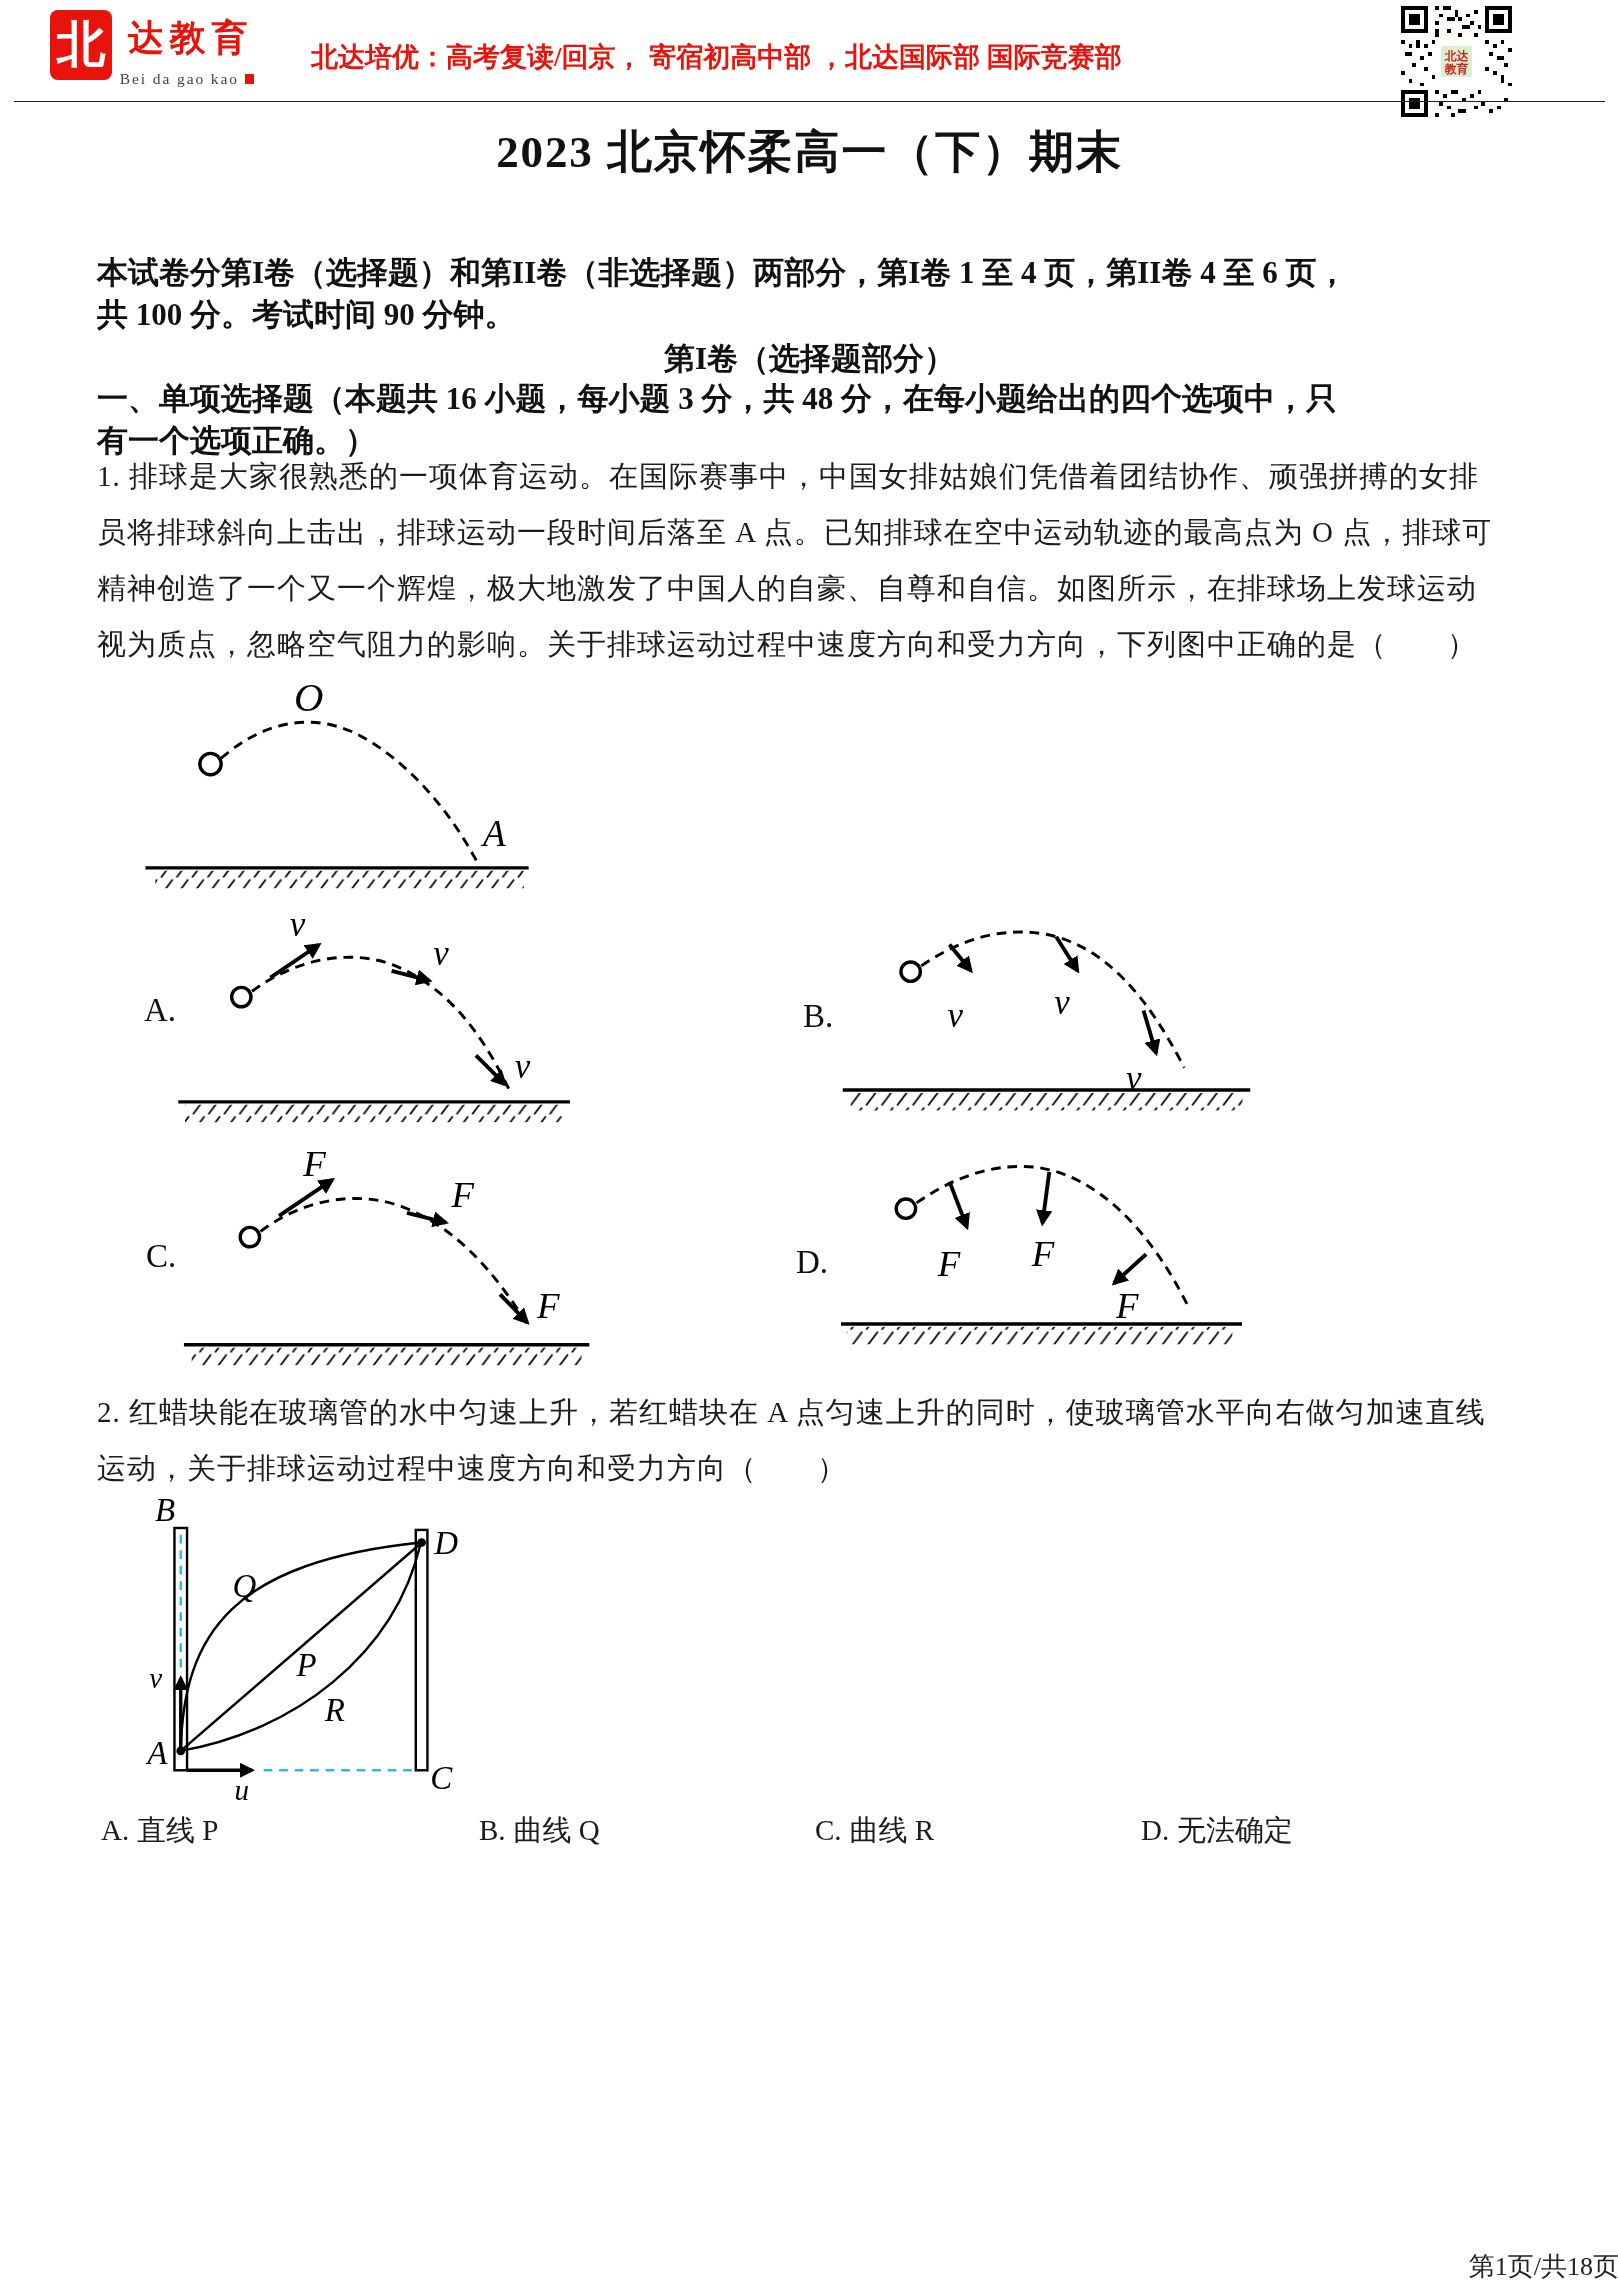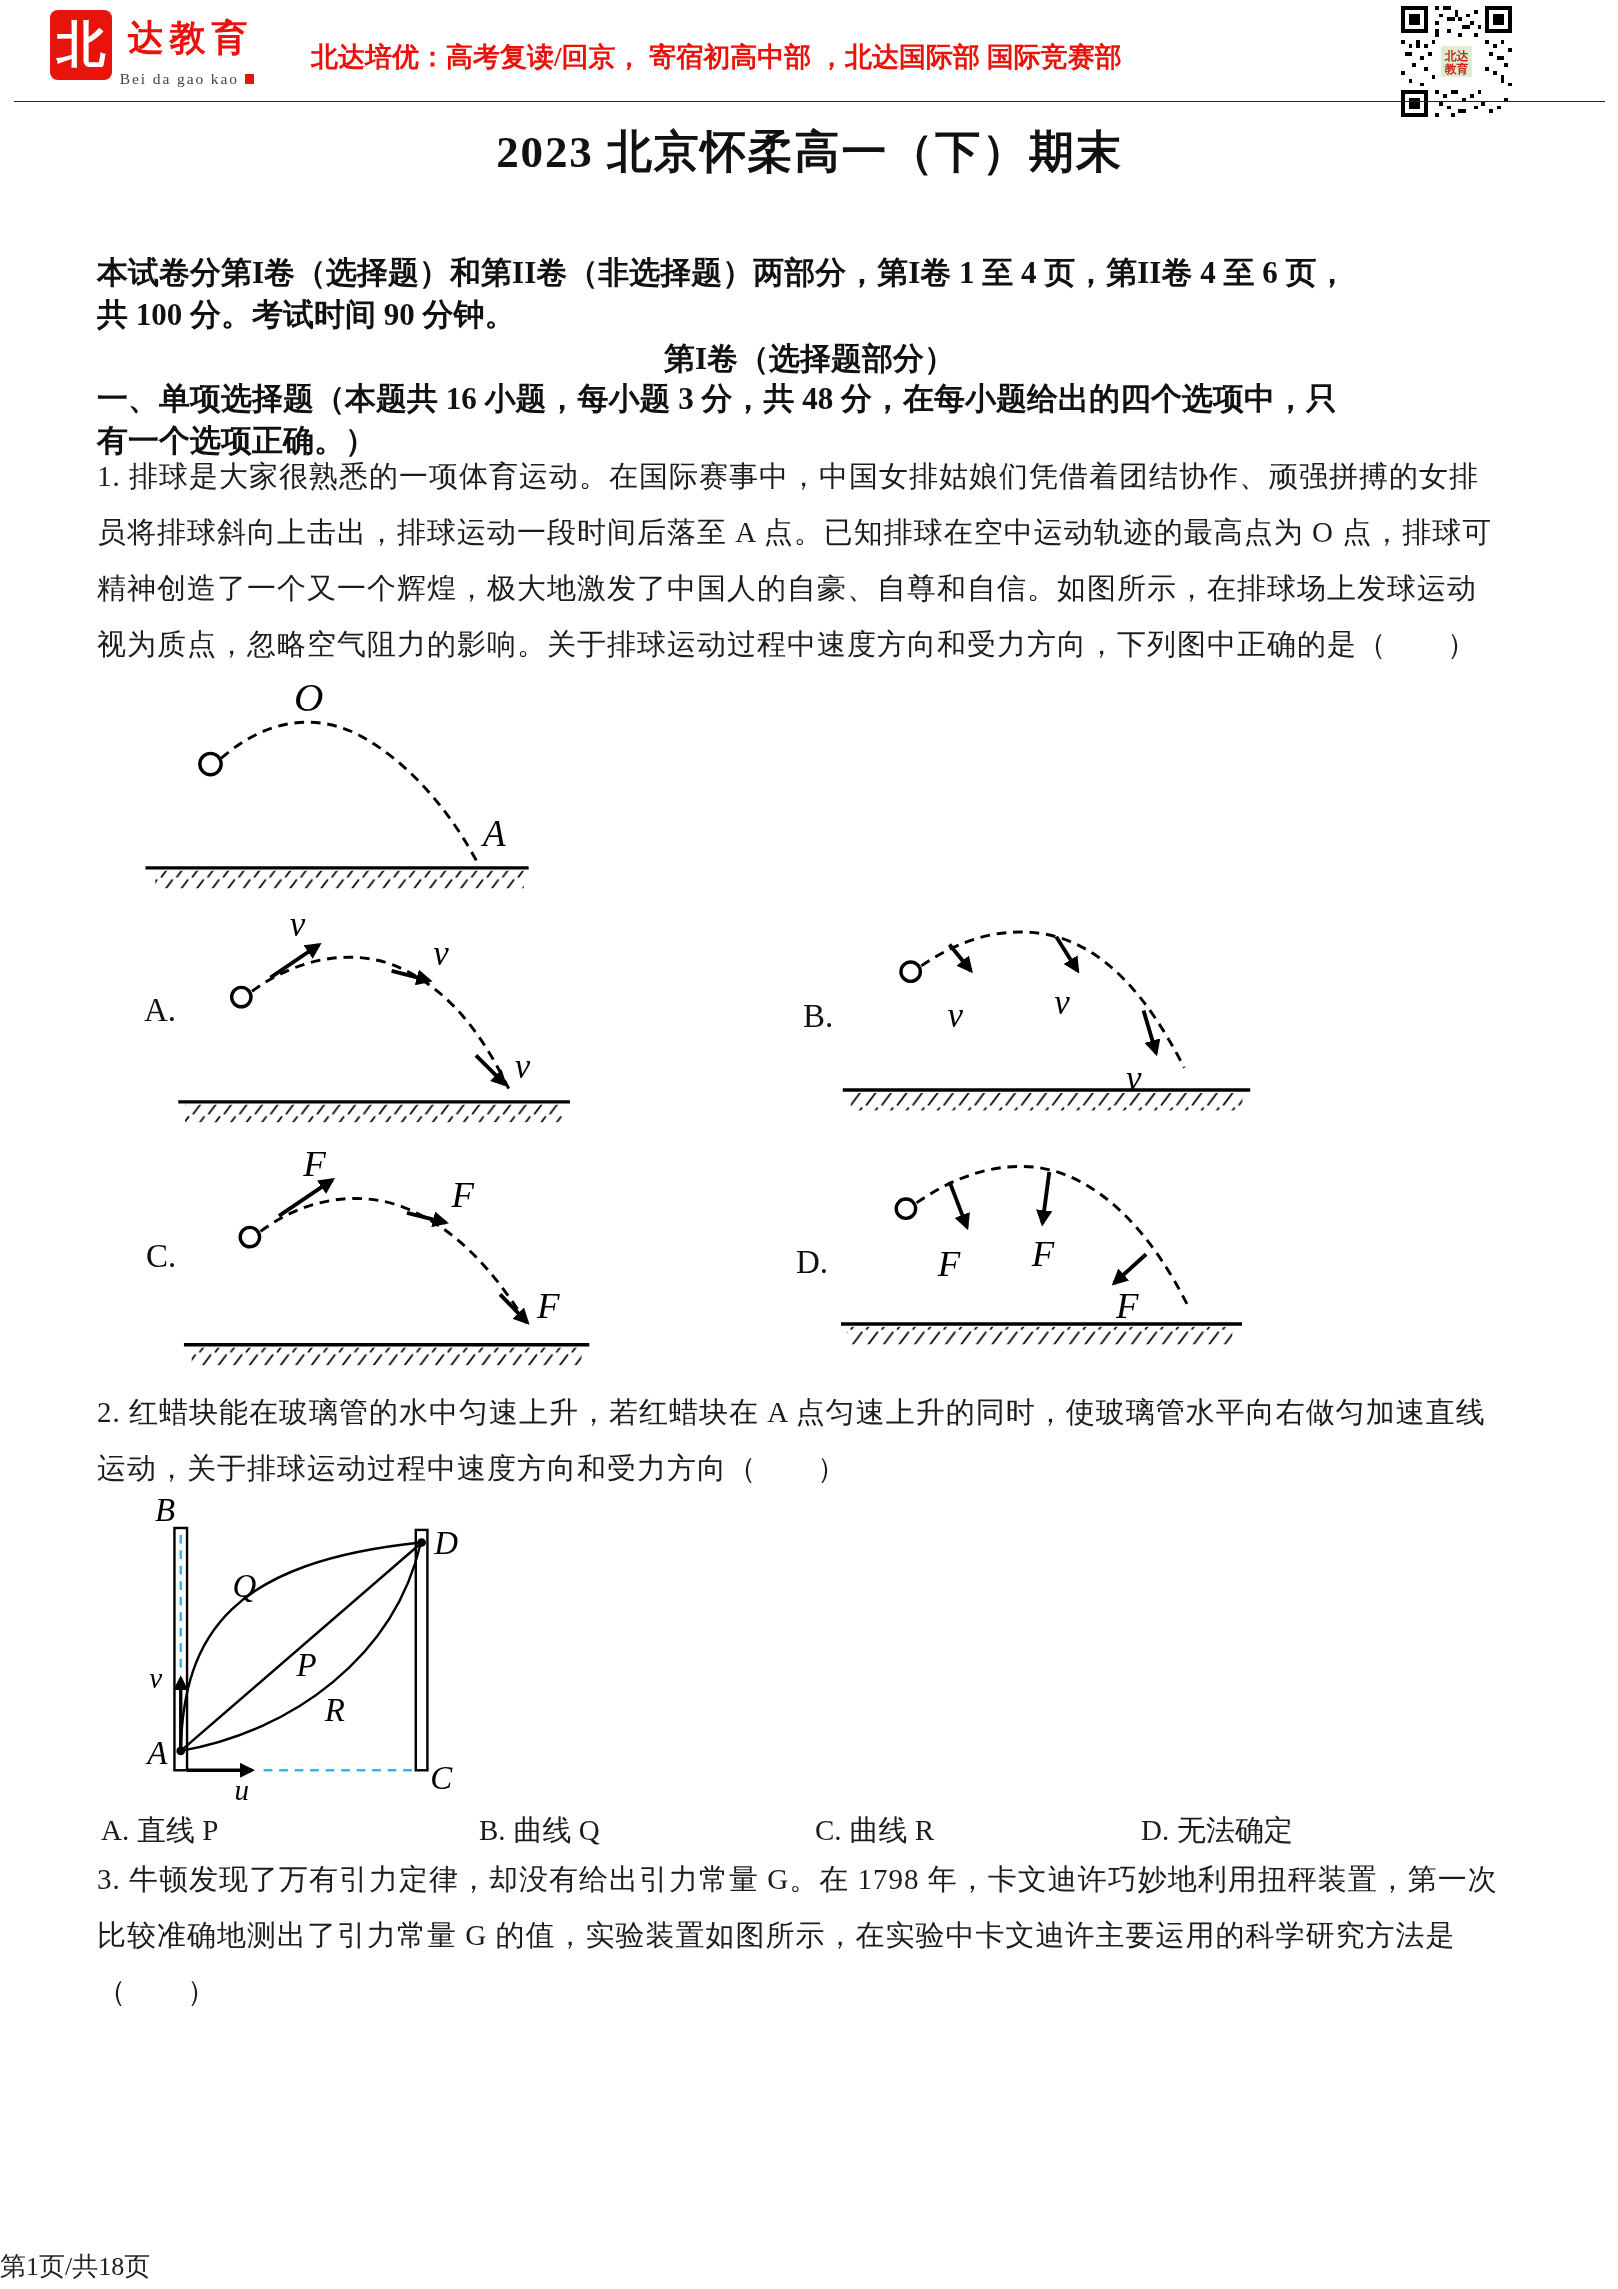--- a/index.html
+++ b/index.html
@@ -38,21 +38,21 @@
   .fig{position:absolute;}
   .opt-key{position:absolute;font-size:33px;color:#111;}
   svg text{font-family:"Liberation Serif",serif;}
   .lbl{font-style:italic;fill:#000;}
   
   .q2opt{position:absolute;top:1811px;font-size:29px;color:#1c1c1c;white-space:nowrap;}
   .q2opt .k{margin-right:7.8px;}
   
   .footer-slogan{position:absolute;top:2201px;left:0;width:1475px;text-align:center;
                  color:#e8140c;font-weight:bold;font-size:29px;}
-  .page-num{position:absolute;top:2249px;left:0;width:100%;text-align:left;font-size:26px;color:#222;}
+  .page-num{position:absolute;top:2249px;left:0;width:100%;text-align:right;font-size:26px;color:#222;}
 </style>
 </head>
 <body>
 
 <div class="page">
 
   <div class="logo">
     <div class="seal">北</div>
     <div class="brand-col">
       <div class="brand">达教育</div>
@@ -241,22 +241,17 @@
     <text class="lbl" x="243" y="232" font-size="34">R</text>
     <text class="lbl" x="356" y="60" font-size="34">D</text>
     <text class="lbl" x="352" y="302" font-size="34">C</text>
   </svg>
 
   <span class="q2opt" style="left:101px;"><span class="k">A.</span><span>直线 P</span></span>
   <span class="q2opt" style="left:479px;"><span class="k">B.</span><span>曲线 Q</span></span>
   <span class="q2opt" style="left:815px;"><span class="k">C.</span><span>曲线 R</span></span>
   <span class="q2opt" style="left:1141px;"><span class="k">D.</span><span>无法确定</span></span>
 
-  <div class="qtext q3">
-    <div>3. 牛顿发现了万有引力定律，却没有给出引力常量 G。在 1798 年，卡文迪许巧妙地利用扭秤装置，第一次</div>
-    <div>比较准确地测出了引力常量 G 的值，实验装置如图所示，在实验中卡文迪许主要运用的科学研究方法是</div>
-    <div>（　　）</div>
-  </div>
 
   <div class="page-num">第1页/共18页</div>
 
 </div>
 
 
 </body></html>

